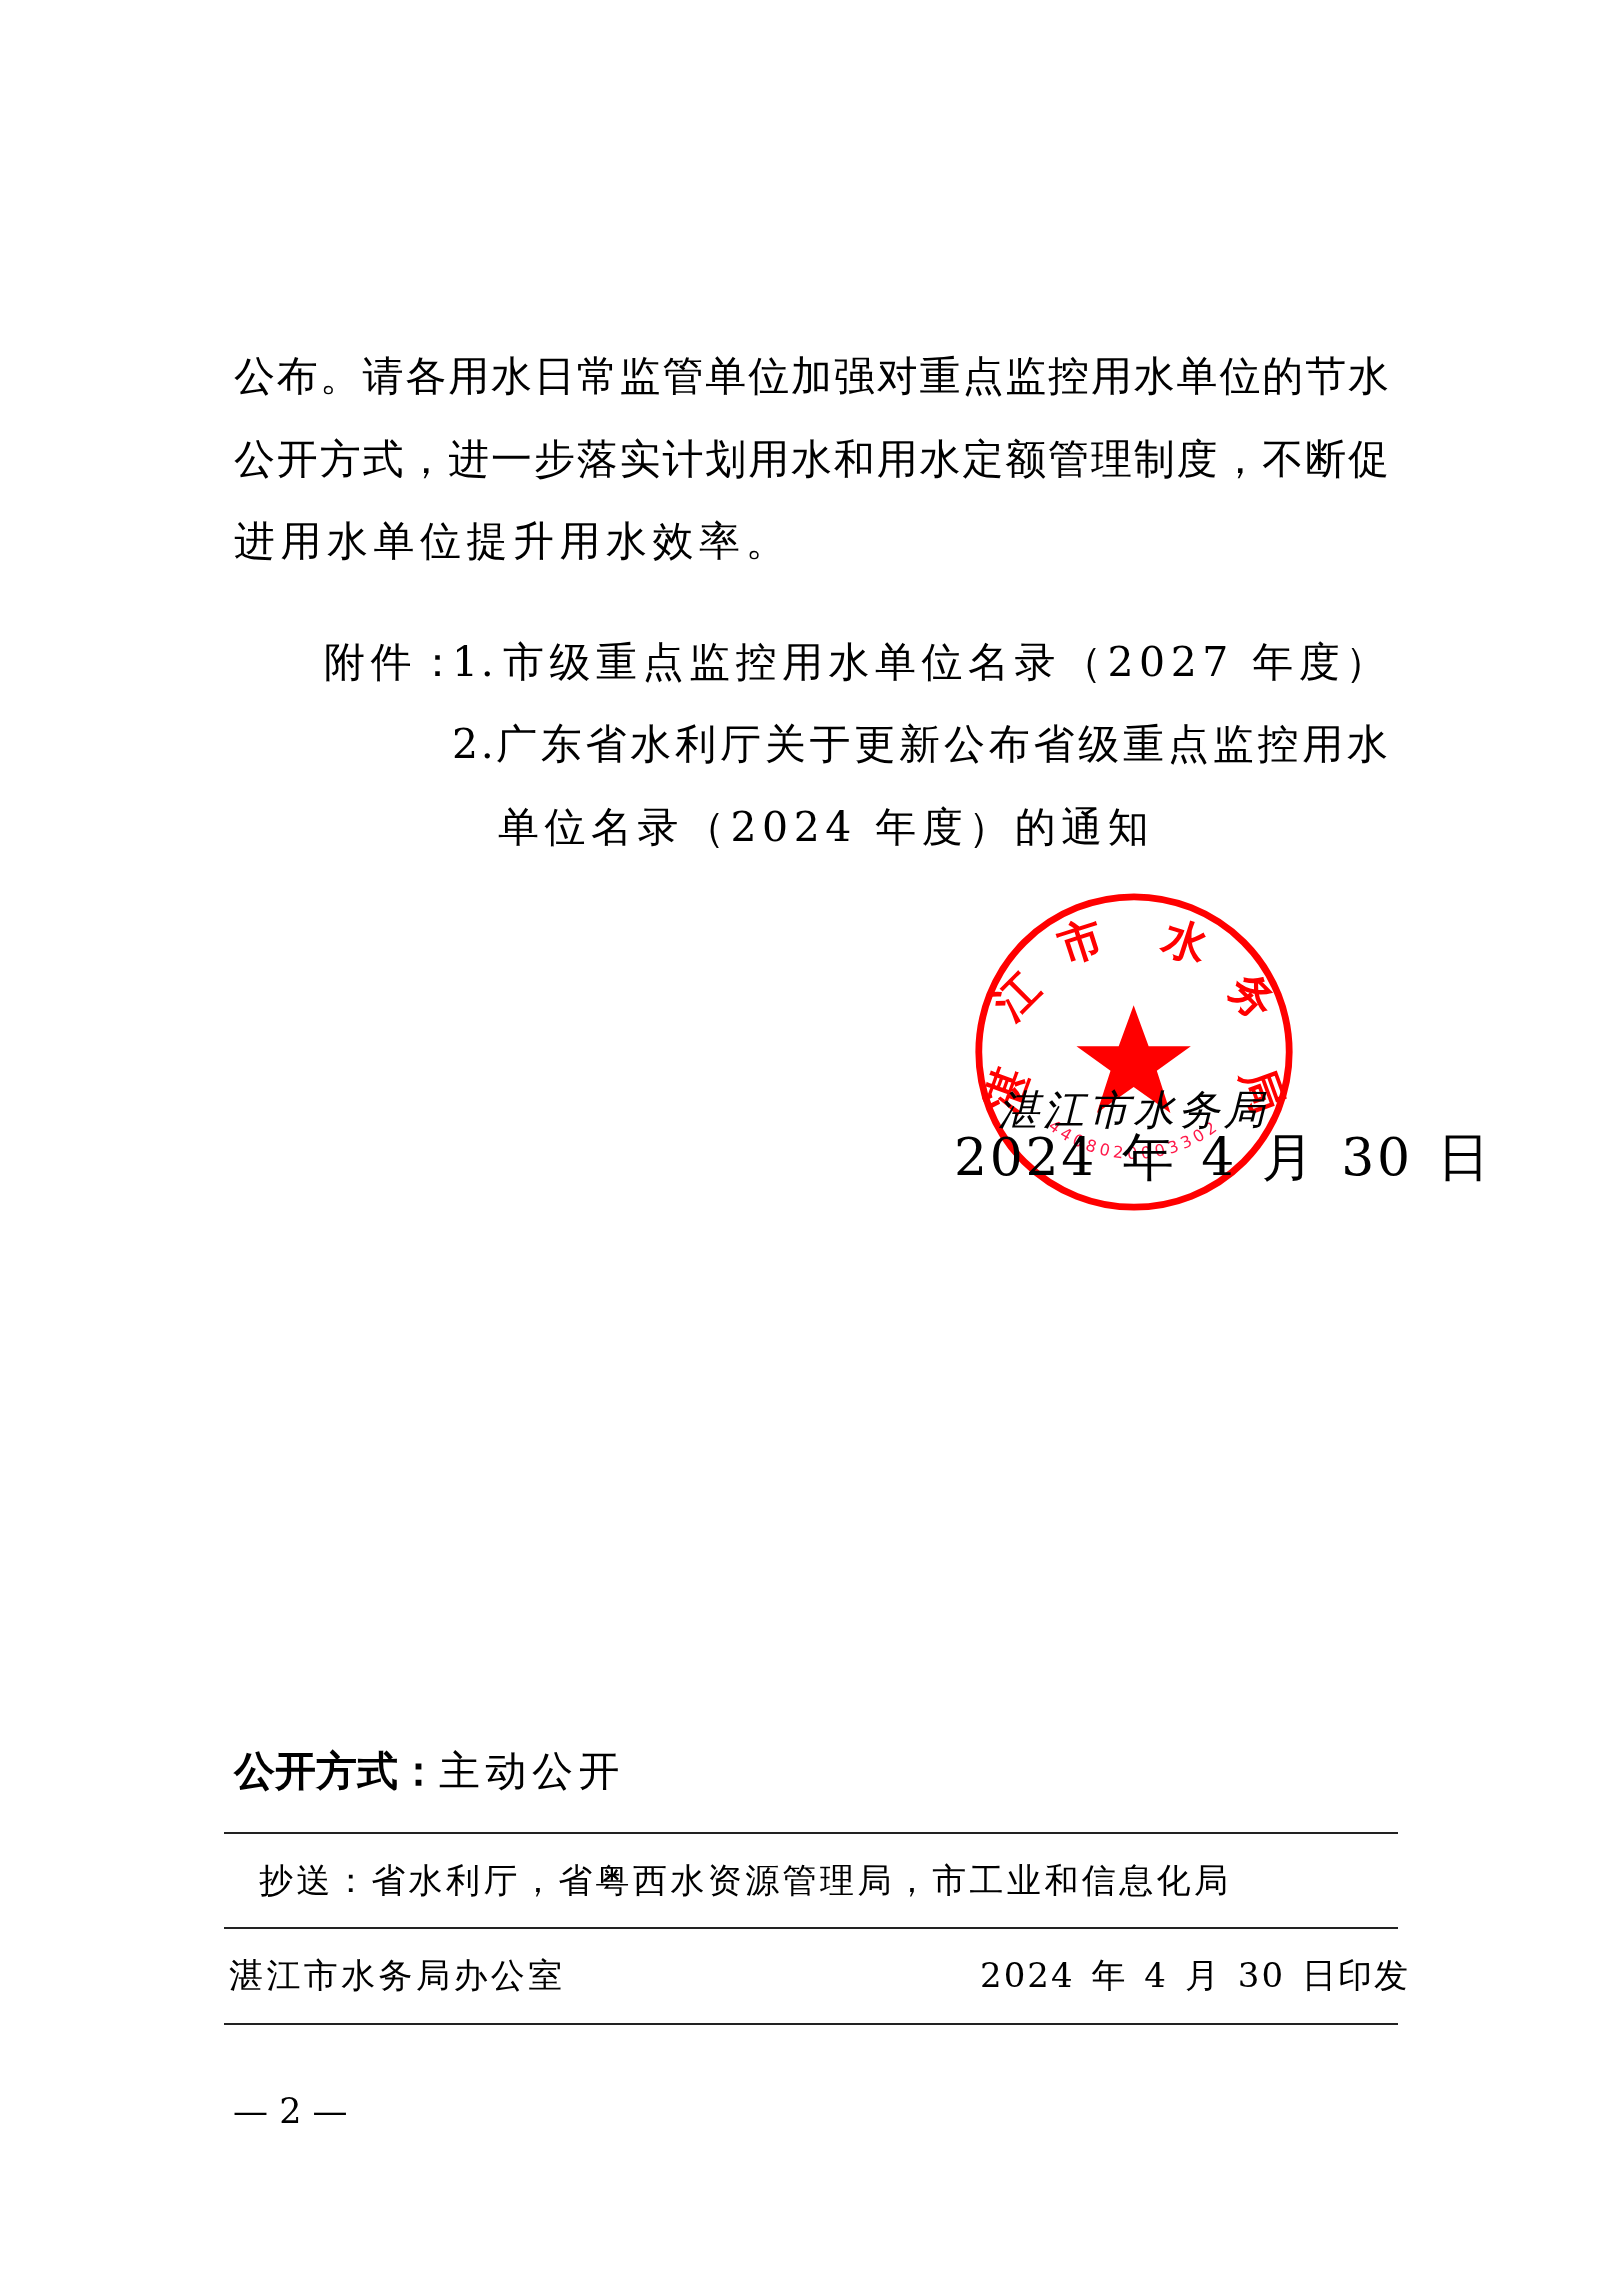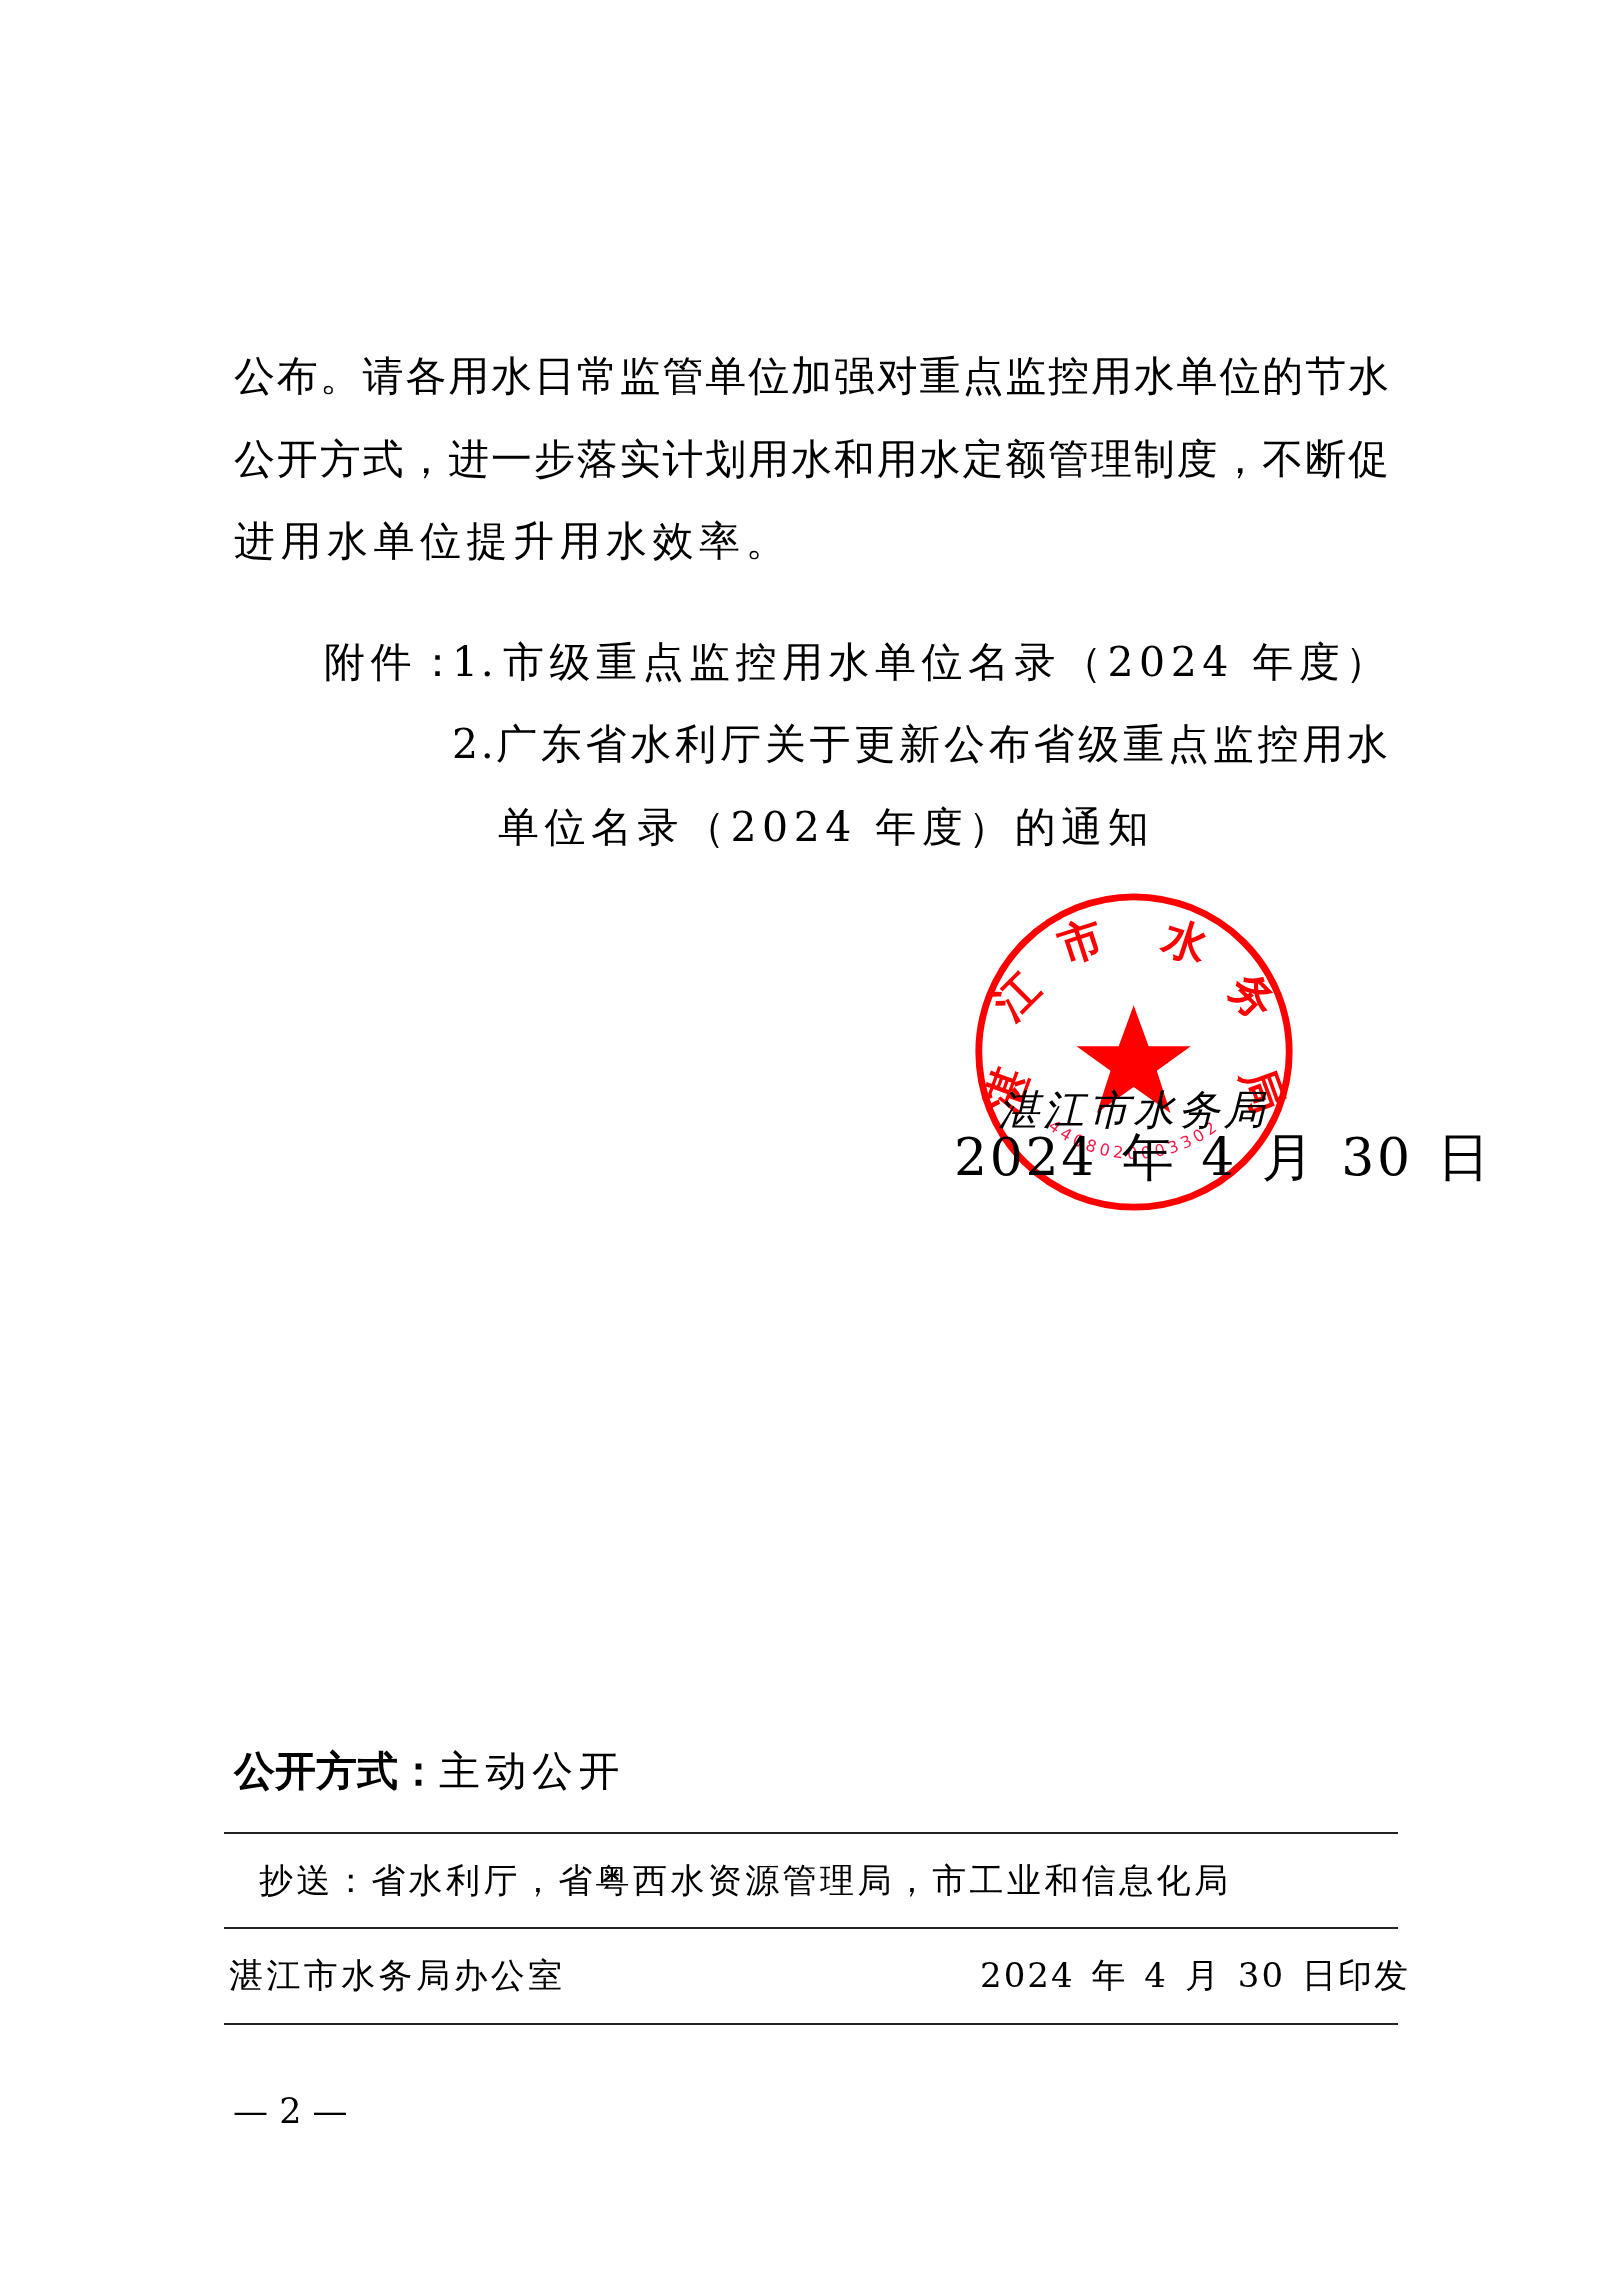--- a/index.html
+++ b/index.html
@@ -111,21 +111,21 @@
   </style>
 </head>
 <body>
 
 <div class="body-line justify" style="top:314px;">公布。请各用水日常监管单位加强对重点监控用水单位的节水</div>
 <div class="body-line justify" style="top:397px;">公开方式，进一步落实计划用水和用水定额管理制度，不断促</div>
 <div class="body-line spaced" style="top:479px;">进用水单位提升用水效率。</div>
 
 <div class="attach-line" style="left:324px; top:642px;">附件：</div>
 <div class="attach-line" style="left:452px; top:642px; letter-spacing:2.7px;">1.</div>
-<div class="attach-line" style="left:503px; top:642px;">市级重点监控用水单位名录（2024 年度）</div>
+<div class="attach-line" style="left:503px; top:642px;">市级重点监控用水单位名录（2027 年度）</div>
 
 <div class="attach-line" style="left:452px; top:724px; letter-spacing:2.7px;">2.</div>
 <div class="attach-line" style="left:496px; top:724px; width:892px; text-align:justify; text-align-last:justify; letter-spacing:0;">广东省水利厅关于更新公布省级重点监控用水</div>
 <div class="attach-line" style="left:498px; top:807px;">单位名录（2024 年度）的通知</div>
 
 <svg class="stamp" viewBox="0 0 473 473" xmlns="http://www.w3.org/2000/svg">
   <circle cx="236.5" cy="236.5" r="228" fill="none" stroke="#ff0000" stroke-width="10"></circle>
 
   <polygon fill="#ff0000" points="236,168 258,228 320,228 270,264 290,326 236,288 182,326 202,264 152,228 214,228"></polygon>
 

